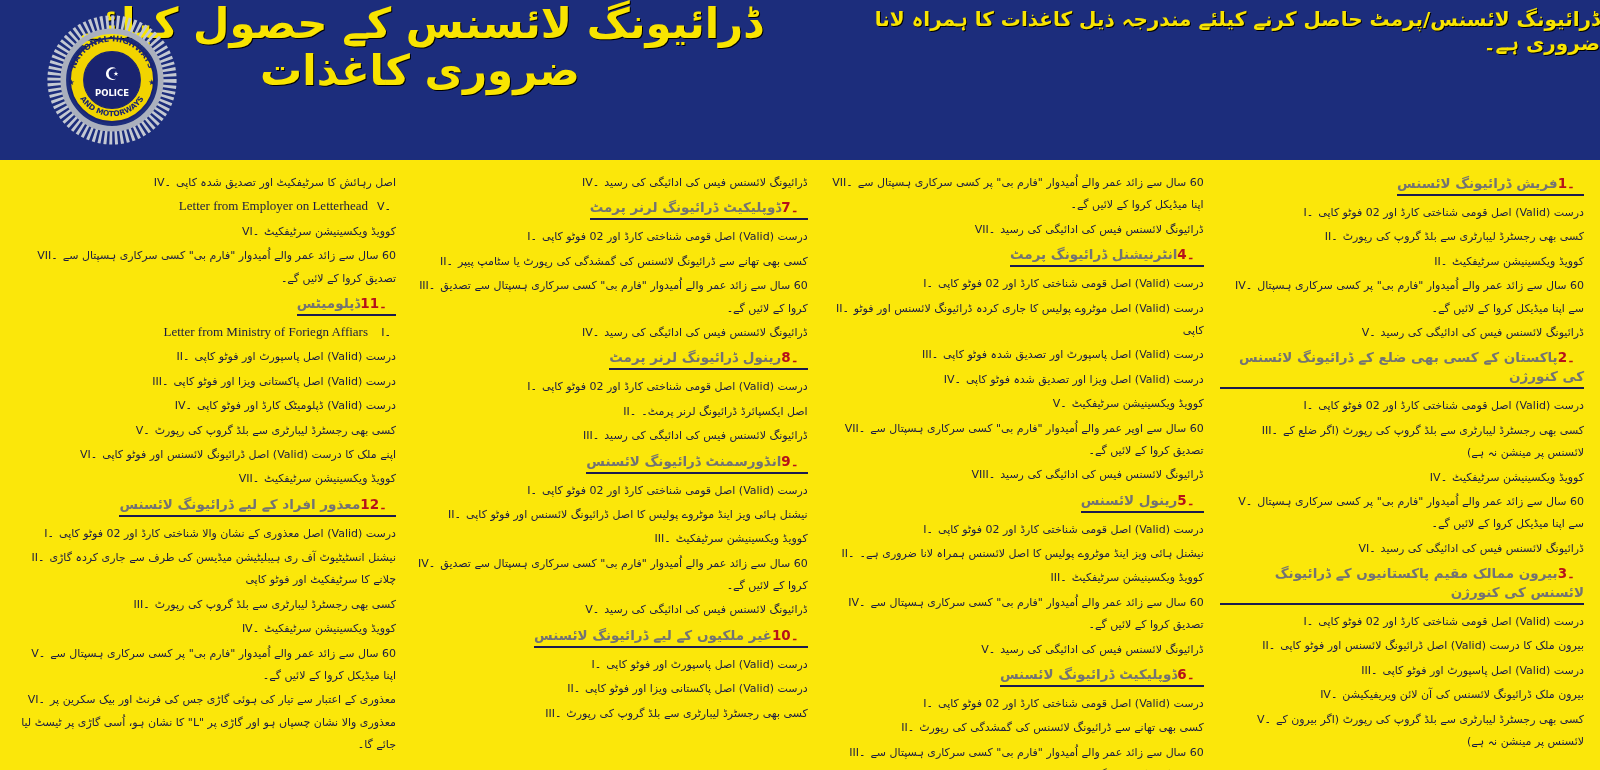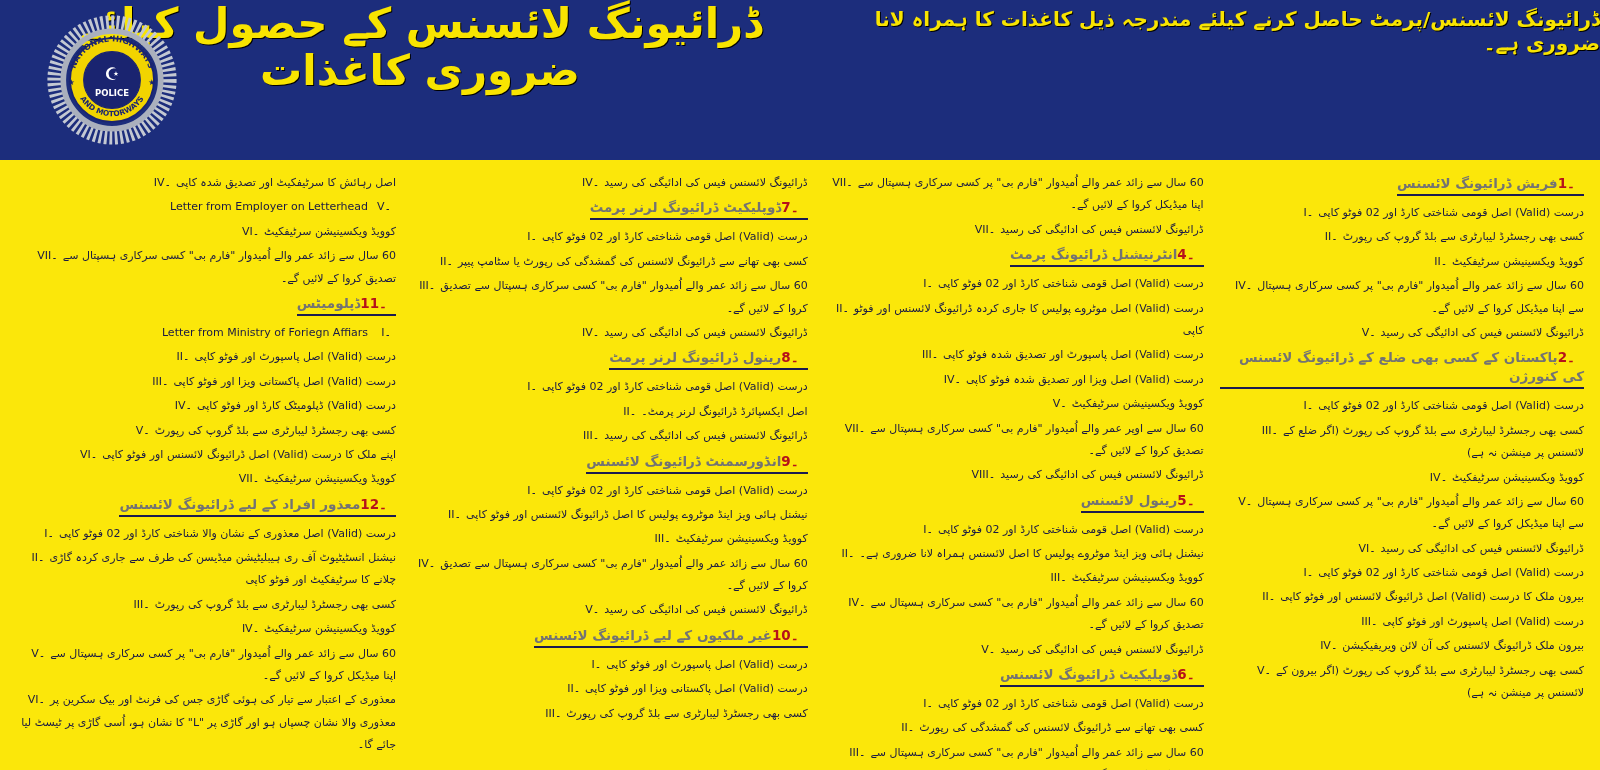--- a/index.html
+++ b/index.html
@@ -15,21 +15,21 @@
   .body{flex:1;background:#fbe70a;display:flex;direction:rtl;padding:6px 10px 2px 10px;box-sizing:border-box;gap:4px;}
   .col{box-sizing:border-box;padding:2px 6px;overflow:hidden;}
   .col1{width:24%;}.col2{width:25%;}.col3{width:26%;}.col4{width:25%;}
   .sec-h{direction:ltr;text-align:right;margin:5px 0 4px 0;}
   .sec-u{display:inline-block;border-bottom:2px solid #1b1b50;padding-bottom:2px;}
   .sec-num{color:#b5121b;font-weight:bold;font-size:13.5px;margin-right:9px;direction:ltr;unicode-bidi:embed;}
   .sec-title{color:#737373;font-weight:bold;font-size:13.5px;direction:rtl;unicode-bidi:embed;}
   .item{direction:ltr;text-align:right;margin:2px 0;line-height:1.4;}
   .rn{color:#1a1a44;font-size:11px;margin:0 5px;direction:ltr;unicode-bidi:embed;display:inline-block;min-width:18px;}
   .txt{color:#1a1a44;font-size:11px;direction:rtl;unicode-bidi:embed;}
-  .txt.en{direction:ltr;font-size:11px;}
+  .txt.en{direction:ltr;font-size:13px;font-family:Liberation Serif, serif;}
 </style>
 </head>
 <body>
 
 <div class="poster">
 
   <div class="hdr">
     <svg class="badge" viewBox="0 0 120 120">
       <circle cx="60" cy="60" r="50" fill="none" stroke="#c3c8d2" stroke-width="14" stroke-dasharray="2.4 2.2"></circle>
       <circle cx="60" cy="60" r="43" fill="none" stroke="#aab0bd" stroke-width="5"></circle>
@@ -63,20 +63,21 @@
         <div class="item"><span class="rn">II۔</span><span class="txt">کسی بھی رجسٹرڈ لیبارٹری سے بلڈ گروپ کی رپورٹ</span></div>
         <div class="item"><span class="rn">II۔</span><span class="txt">کوویڈ ویکسینیشن سرٹیفکیٹ</span></div>
         <div class="item"><span class="rn">IV۔</span><span class="txt">60 سال سے زائد عمر والے اُمیدوار "فارم بی" پر کسی سرکاری ہسپتال سے اپنا میڈیکل کروا کے لائیں گے۔</span></div>
         <div class="item"><span class="rn">V۔</span><span class="txt">ڈرائیونگ لائسنس فیس کی ادائیگی کی رسید</span></div>
         <div class="sec-h"><span class="sec-u"><span class="sec-num">2۔</span><span class="sec-title">پاکستان کے کسی بھی ضلع کے ڈرائیونگ لائسنس کی کنورژن</span></span></div>
         <div class="item"><span class="rn">I۔</span><span class="txt">درست (Valid) اصل قومی شناختی کارڈ اور 02 فوٹو کاپی</span></div>
         <div class="item"><span class="rn">III۔</span><span class="txt">کسی بھی رجسٹرڈ لیبارٹری سے بلڈ گروپ کی رپورٹ (اگر ضلع کے لائسنس پر مینشن نہ ہے)</span></div>
         <div class="item"><span class="rn">IV۔</span><span class="txt">کوویڈ ویکسینیشن سرٹیفکیٹ</span></div>
         <div class="item"><span class="rn">V۔</span><span class="txt">60 سال سے زائد عمر والے اُمیدوار "فارم بی" پر کسی سرکاری ہسپتال سے اپنا میڈیکل کروا کے لائیں گے۔</span></div>
         <div class="item"><span class="rn">VI۔</span><span class="txt">ڈرائیونگ لائسنس فیس کی ادائیگی کی رسید</span></div>
+        <div class="sec-h"><span class="sec-u"><span class="sec-num">3۔</span><span class="sec-title">بیرون ممالک مقیم پاکستانیوں کے ڈرائیونگ لائسنس کی کنورژن</span></span></div>
         <div class="item"><span class="rn">I۔</span><span class="txt">درست (Valid) اصل قومی شناختی کارڈ اور 02 فوٹو کاپی</span></div>
         <div class="item"><span class="rn">II۔</span><span class="txt">بیرون ملک کا درست (Valid) اصل ڈرائیونگ لائسنس اور فوٹو کاپی</span></div>
         <div class="item"><span class="rn">III۔</span><span class="txt">درست (Valid) اصل پاسپورٹ اور فوٹو کاپی</span></div>
         <div class="item"><span class="rn">IV۔</span><span class="txt">بیرون ملک ڈرائیونگ لائسنس کی آن لائن ویریفیکیشن</span></div>
         <div class="item"><span class="rn">V۔</span><span class="txt">کسی بھی رجسٹرڈ لیبارٹری سے بلڈ گروپ کی رپورٹ (اگر بیرون کے لائسنس پر مینشن نہ ہے)</span></div>
       </div>
       <div class="col col2">
         <div class="item"><span class="rn">VII۔</span><span class="txt">60 سال سے زائد عمر والے اُمیدوار "فارم بی" پر کسی سرکاری ہسپتال سے اپنا میڈیکل کروا کے لائیں گے۔</span></div>
         <div class="item"><span class="rn">VII۔</span><span class="txt">ڈرائیونگ لائسنس فیس کی ادائیگی کی رسید</span></div>
         <div class="sec-h"><span class="sec-u"><span class="sec-num">4۔</span><span class="sec-title">انٹرنیشنل ڈرائیونگ پرمٹ</span></span></div>

